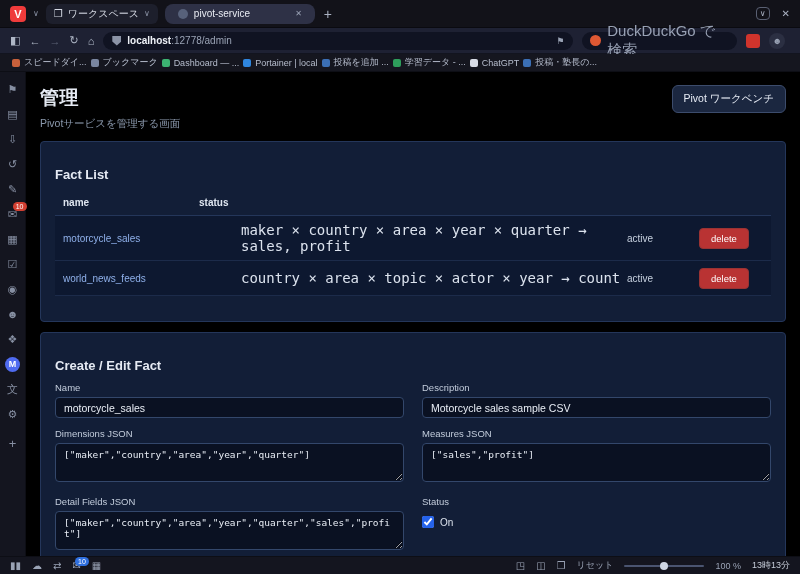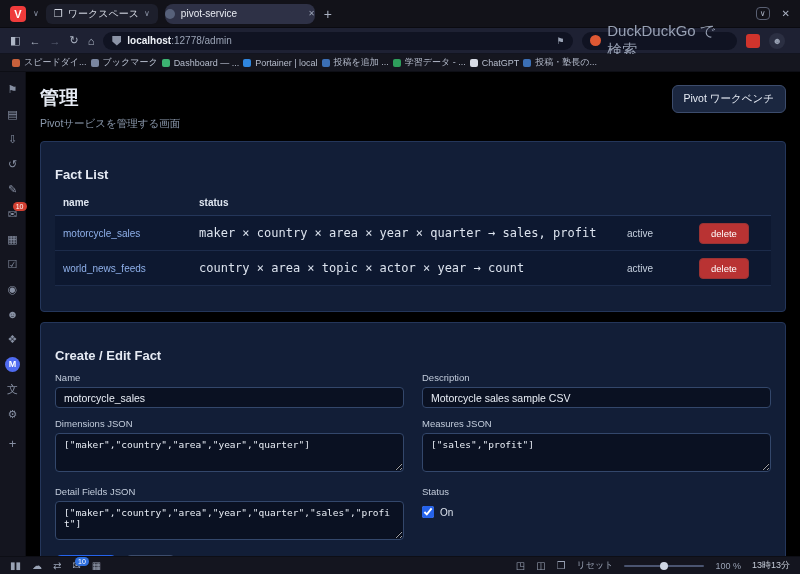--- a/index.html
+++ b/index.html
@@ -9,21 +9,21 @@
     font-family: "Liberation Sans", "DejaVu Sans", sans-serif;
     overflow: hidden;
   }
   .window { width: 800px; height: 574px; display: flex; flex-direction: column; background: #10101a; overflow: hidden; }
 
   
   .titlebar { height: 28px; background: #121219; display: flex; align-items: center; padding: 0 10px; gap: 7px; color: #c8cdd9; flex: none; border-bottom: 1px solid #0a0a10; }
   .vivaldi-logo { width: 16px; height: 16px; border-radius: 4px; background: #ef3b3b; color: #fff; font-weight: bold; font-size: 11px; display: flex; align-items: center; justify-content: center; }
   .chev { font-size: 8px; color: #8b93a6; }
   .workspace-btn { display: flex; align-items: center; gap: 5px; font-size: 10px; color: #d6dae4; padding: 3px 8px; border-radius: 6px; background: #1d1f2c; }
-  .tab { display: flex; align-items: center; gap: 6px; background: #2e3146; border-radius: 8px; padding: 0 0; font-size: 10px; color: #e8ebf2; width: 150px; height: 20px; }
+  .tab { display: flex; align-items: center; gap: 6px; background: #2e3146; border-radius: 8px; padding: 0 13px; font-size: 10px; color: #e8ebf2; width: 150px; height: 20px; }
   .tab .favicon { width: 10px; height: 10px; border-radius: 50%; background: #57617a; flex: none; }
   .tab .close { margin-left: auto; color: #9aa2b5; font-size: 8px; }
   .newtab { font-size: 14px; color: #aab1c2; margin-left: 2px; }
   .win-controls { margin-left: auto; display: flex; gap: 12px; align-items: center; color: #aab1c2; font-size: 10px; }
   .win-box { border: 1px solid #5a6073; border-radius: 4px; padding: 0 3px; font-size: 8px; line-height: 11px; }
 
   
   .toolbar { height: 26px; background: #1e2133; display: flex; align-items: center; gap: 9px; padding: 0 10px; color: #aeb6c6; flex: none; border-bottom: 1px solid #12141f; }
   .navbtn { font-size: 11px; cursor: default; }
   .navbtn.dim { color: #5c6376; }
@@ -60,21 +60,21 @@
   .ptab { font-size: 10.5px; padding: 5px 12px; border-radius: 6px; border: 1px solid #2c3c5c; color: #9fb0c6; background: transparent; font-family: inherit; }
   .ptab.active { background: #23304c; color: #fff; border-color: #3d5178; }
 
   .card { background: #121e37; border: 1px solid #24365a; border-radius: 4px; padding: 25px 14px; margin-bottom: 10px; }
   .card h2 { font-size: 13px; margin-bottom: 9px; font-weight: bold; }
 
   .trow { display: grid; grid-template-columns: 130px 1fr 66px 64px; align-items: center; padding: 6px 8px; font-size: 10px; column-gap: 6px; }
   .thead { font-weight: bold; color: #dfe6f0; border-bottom: 1px solid #24365a; padding-bottom: 7px; }
   .trow.data { background: #0d1830; border-bottom: 1px solid #1c2b4a; min-height: 35px; }
   .name-link { color: #8fb0ea; }
-  .structure { font-family: "DejaVu Sans Mono", monospace; color: #dce3ee; font-size: 12px; }
+  .structure { font-family: "DejaVu Sans Mono", monospace; color: #dce3ee; font-size: 14px; margin-left: 42px; }
   .statuscell { color: #c7d1df; }
   .delete-btn { background: #b93333; color: #fff; border: 1px solid #933; border-radius: 4px; font-size: 9.5px; padding: 4px 11px; justify-self: start; font-family: inherit; }
 
   .fgrid { display: grid; grid-template-columns: 1fr 1fr; column-gap: 18px; row-gap: 10px; }
   .fld label { display: block; font-size: 9.5px; color: #c3cddc; margin-bottom: 4px; }
   .fld input[type="text"] { width: 100%; height: 21px; background: #0a1122; border: 1px solid #33476b; border-radius: 4px; color: #e8edf5; font-size: 10.5px; padding: 0 8px; font-family: inherit; }
   .fld textarea { width: 100%; height: 39px; background: #0a1122; border: 1px solid #33476b; border-radius: 4px; color: #e8edf5; font-size: 9.5px; padding: 5px 8px; font-family: "DejaVu Sans Mono", monospace; resize: both; }
   .chk { display: flex; align-items: center; gap: 6px; font-size: 10px; color: #dbe2ec; margin-top: 9px; }
   .chk input { accent-color: #2563eb; width: 12px; height: 12px; }
   .form-actions { margin-top: 11px; display: flex; gap: 8px; }

